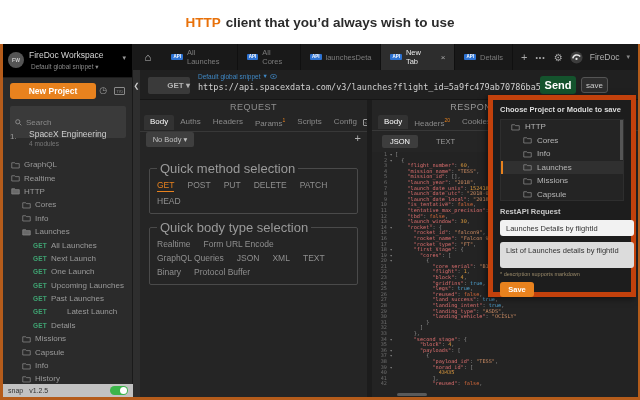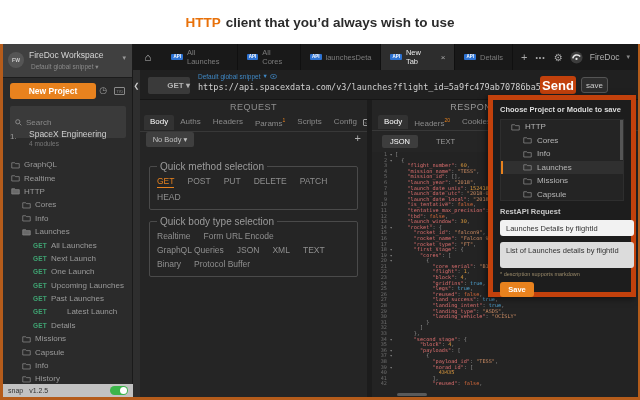--- a/index.html
+++ b/index.html
@@ -11,21 +11,21 @@
     display:flex; align-items:center; justify-content:center; font-weight:bold; font-size:13.5px; color:#2b2b2b; }
   #banner .hl { color:#e8710a; margin-right:5px; }
 
   
   #app { position:absolute; left:0; top:44px; width:640px; height:356px; background:#262626;
     border-left:3px solid #b55c1b; border-right:2px solid #b55c1b; border-bottom:3px solid #b55c1b; }
   #app-inner { position:relative; width:635px; height:353px; overflow:hidden; background:#242424; }
 
   
   #sidebar { position:absolute; left:0; top:0; width:130px; height:353px; background:#2b2b2b; border-right:1px solid #1a1a1a; }
-  #ws-header { position:relative; height:34px; background:#404040; border-bottom:1px solid #1c1c1c; padding:4px 6px; }
+  #ws-header { position:relative; height:34px; background:#000000; border-bottom:1px solid #1c1c1c; padding:4px 6px; }
   #ws-avatar { position:absolute; left:5px; top:8px; width:16px; height:16px; border-radius:50%;
     background:#555; color:#ccc; font-size:5px; font-weight:bold; display:flex; align-items:center; justify-content:center; }
   #ws-name { position:absolute; left:26px; top:6px; font-size:8.5px; color:#d5d5d5; }
   #ws-sub { position:absolute; left:28px; top:19px; font-size:6.5px; color:#8a8a8a; }
   #ws-caret { position:absolute; right:6px; top:10px; color:#999; font-size:7px; }
 
   #np-row { position:absolute; left:0; top:38px; width:130px; height:20px; }
   #new-project { position:absolute; left:7px; top:1px; width:86px; height:16px; background:#e8821e; border:none;
     border-radius:3px; color:#fff; font-weight:bold; font-size:8.5px; font-family:"Liberation Sans",sans-serif; }
   .mini-ic { position:absolute; top:3px; color:#999; font-size:9px; line-height:11px; }
@@ -67,39 +67,39 @@
   #brand-caret { font-size:7px; color:#888; }
 
   
   #urlbar { position:absolute; left:137px; top:26px; right:0; height:30px; background:#202020; border-bottom:1px solid #161616; }
   #collapse-strip { position:absolute; left:130px; top:26px; width:7px; bottom:0; background:#2e2e2e; }
   #collapse-ic { position:absolute; left:0; top:12px; width:7px; text-align:center; color:#ccc; font-size:7px; }
   #method-btn { position:absolute; left:8px; top:7px; width:42px; height:17px; background:#3a3a3a; border:none; border-radius:2px;
     color:#b5b5b5; font-weight:bold; font-size:8px; font-family:"Liberation Sans",sans-serif;text-align:right; }
   #snippet-row { position:absolute; left:58px; top:2px; font-size:6.5px; color:#3f88c5; display:flex; gap:3px; align-items:center; }
   #url-text { position:absolute; left:58px; top:12px; right:70px; font-family:"DejaVu Sans Mono",monospace; font-size:8.5px; color:#d0d0d0; white-space:nowrap; overflow:hidden; }
-  #send-btn { position:absolute; right:62px; top:6px; width:36px; height:18px; background:#c2410c; border:none; border-radius:3px;
-    color:#fff; font-weight:bold; font-size:13px; font-family:"Liberation Sans",sans-serif; }
+  #send-btn { position:absolute; right:62px; top:6px; width:36px; height:18px; background:#14532d; border:none; border-radius:3px;
+    color:#fff; font-weight:bold; font-size:11px; font-family:"Liberation Sans",sans-serif; }
   #save-btn { position:absolute; right:30px; top:7px; width:27px; height:16px; background:#2d2d2d; border:1px solid #555; border-radius:3px;
     color:#ccc; font-size:8px; font-family:"Liberation Sans",sans-serif; }
 
   
   #request { position:absolute; left:137px; top:56px; width:227px; bottom:0; background:#252525; }
   #req-header { height:14px; display:flex; align-items:center; justify-content:center; font-size:9px; color:#8f8f8f; letter-spacing:.5px; }
   #req-tabs { height:18px; display:flex; align-items:center; border-bottom:1px solid #383838; padding:0 4px; }
   .ptab { padding:2px 6px; font-size:8px; color:#8a8a8a; position:relative; }
   .ptab.active { color:#fff; background:#323232; border-radius:2px 2px 0 0; }
   .ptab sup { color:#e8821e; font-size:5px; }
   #code-btn { margin-left:auto; display:flex; align-items:center; gap:3px; color:#b0b0b0; font-size:8px; }
   #code-ic { width:9px; height:7px; border:1px solid #9a9a9a; border-radius:1px; font-size:4px; line-height:6px; text-align:center; color:#9a9a9a; }
   #nobody-row { height:23px; display:flex; align-items:flex-start; padding:0 6px; }
   #nobody-btn { width:48px; height:15px; background:#3f3f3f; border:none; border-radius:2px; color:#c0c0c0; font-size:7.5px; font-family:"Liberation Sans",sans-serif; }
   #plus-btn { margin-left:auto; color:#b0b0b0; font-size:11px; }
   fieldset { border:1px solid #4a4a4a; border-radius:2px; margin:6px 9px 0 9px; padding:4px 7px 7px 7px; }
-  legend { font-size:10px; color:#9a9a9a; padding:0 3px; }
+  legend { font-size:13px; color:#9a9a9a; padding:0 3px; }
   .chip-row { display:flex; flex-wrap:wrap; gap:4px 13px; }
   .chip { font-size:8.5px; color:#8f8f8f; }
   .chip.active { color:#e8821e; border-bottom:1.5px solid #e8821e; padding-bottom:1px; }
 
   
   #divider { position:absolute; left:364px; top:56px; width:5px; bottom:0; background:#1c1c1c; }
   #response { position:absolute; left:369px; top:56px; right:0; bottom:0; background:#252525; }
   #resp-header { height:14px; display:flex; align-items:center; justify-content:center; gap:6px; font-size:9px; color:#9a9a9a; letter-spacing:.5px; }
   #resp-ct { font-size:6.5px; color:#e8821e; font-weight:bold; letter-spacing:0; }
   #resp-tabs { height:17px; display:flex; align-items:center; border-bottom:1px solid #383838; padding:0 6px; }

